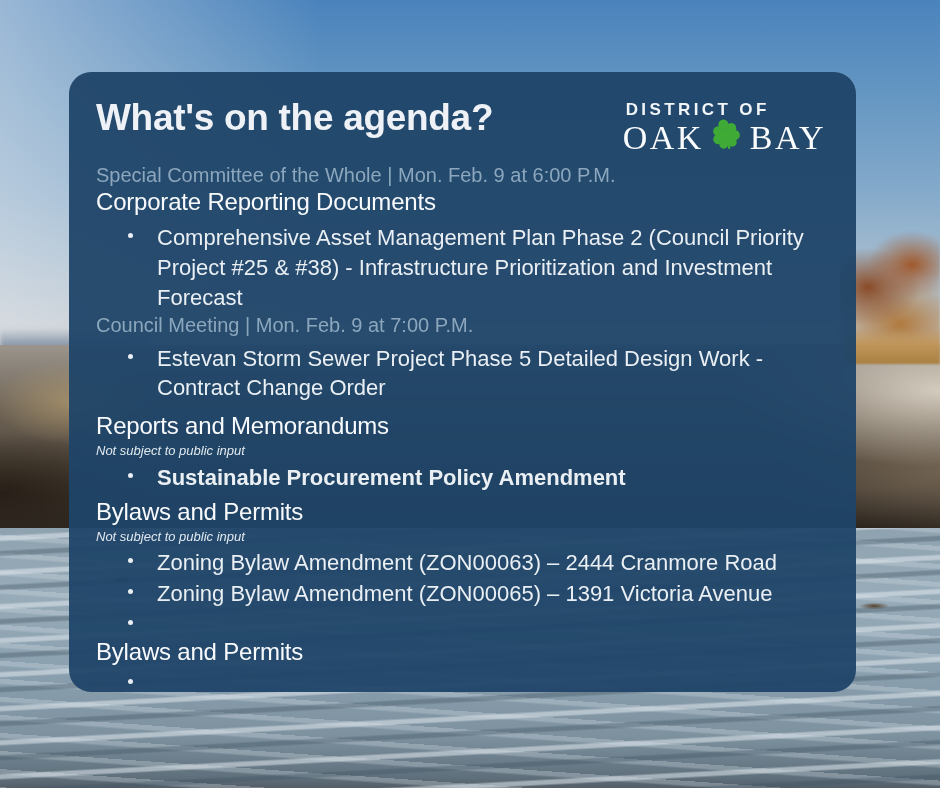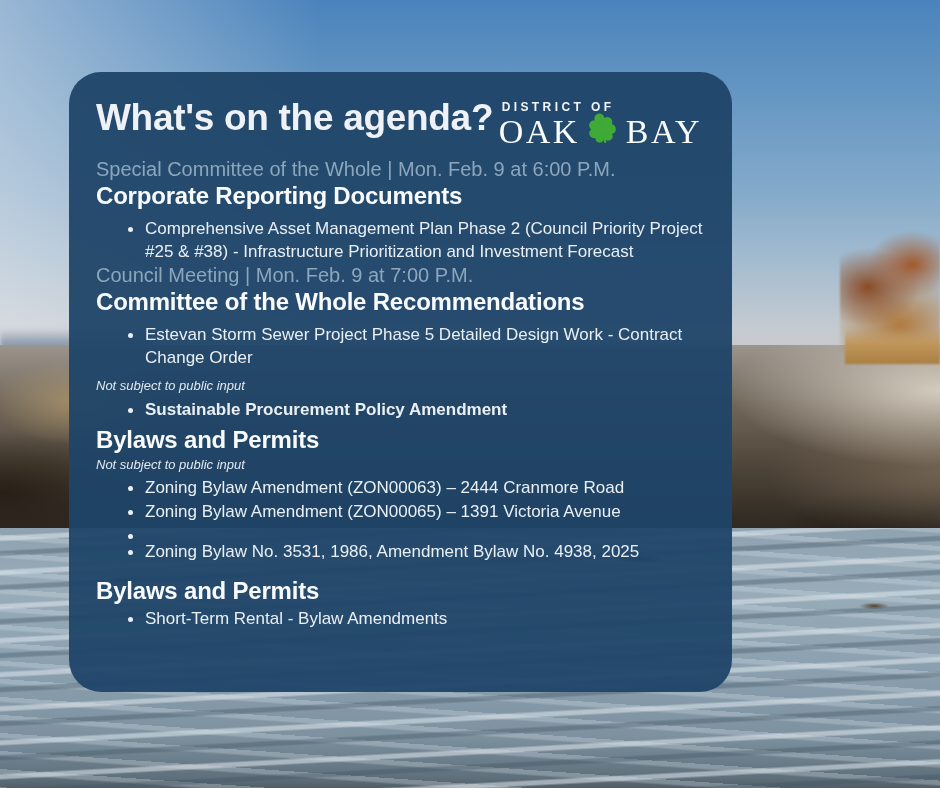--- a/index.html
+++ b/index.html
@@ -53,54 +53,54 @@
       radial-gradient(22px 5px at 93% 30%, #54402a, transparent 70%),
       radial-gradient(18px 4px at 13% 20%, #4a3826, transparent 70%),
       repeating-linear-gradient(177deg,
         rgba(0,0,0,0) 0 7px, rgba(224,232,238,.55) 9px 12px,
         rgba(0,0,0,0) 14px 22px, rgba(64,84,99,.38) 24px 27px, rgba(0,0,0,0) 29px 34px),
       repeating-linear-gradient(184deg, rgba(214,225,232,.30) 0 4px, rgba(0,0,0,0) 6px 18px),
       linear-gradient(to bottom,#8fa2b0 0%,#97abb8 25%,#8ba0af 55%,#7d919f 80%,#5f707c 96%,#525e68 100%);
   }
   
   .card{
-    position:absolute;left:69px;top:72px;width:663px;height:620px;
-    border-radius:32px;box-sizing:border-box;
+    position:absolute;left:69px;top:72px;width:787px;height:620px;
+    border-radius:22px;box-sizing:border-box;
     padding:24px 28px 16px 27px;
     color:#eef2f6;
   }
   .card-header{display:flex;justify-content:space-between;align-items:flex-start;}
   .page-title{
     font-size:37px;font-weight:bold;letter-spacing:-.3px;
     margin:2px 0 0 0;line-height:1.1;
   }
   .logo{display:flex;flex-direction:column;align-items:flex-start;margin:4px 2px 0 0;}
   .logo-top{
-    font-size:12px;letter-spacing:3.4px;font-weight:bold;
+    font-size:17px;letter-spacing:3.4px;font-weight:bold;
     color:#f2f5f8;margin:0 0 1px 3px;
   }
   .logo-main{
     font-family:"Liberation Serif",serif;font-size:34px;line-height:1;
     letter-spacing:2.5px;color:#fbfcfd;display:flex;align-items:center;gap:12px;
   }
   .leaf{width:38px;height:36px;margin:-6px -7px 0 -9px;transform:rotate(-14deg);}
   
   .meeting{
     font-size:20px;font-weight:normal;color:#8ca7bd;line-height:1.15;margin:0;
   }
   .heading{
-    font-size:24px;font-weight:bold;color:#f8fafc;line-height:1.16;margin:1px 0 0 0;letter-spacing:-.2px;
+    font-size:24px;font-weight:normal;color:#f8fafc;line-height:1.16;margin:1px 0 0 0;letter-spacing:-.2px;
   }
   .note{
     font-size:13px;font-style:italic;color:#e2e9ef;margin:3px 0 0 0;line-height:1.2;
   }
   ul.agenda-list{list-style:none;margin:7px 0 0 0;padding:0;}
   ul.agenda-list li{
     display:flex;align-items:flex-start;
-    font-size:17px;line-height:1.36;color:#eaeff4;margin:0 0 1px 0;
+    font-size:22px;line-height:1.36;color:#eaeff4;margin:0 0 1px 0;gap:12px;
   }
   .bullet-dot{
     flex:0 0 auto;width:5px;height:5px;border-radius:50%;
     background:#eaeff4;margin:10px 12px 0 32px;
   }
   .li-text{display:block;}
   .wrap-650{max-width:648px;}
   .mt-sec2{}
   .mt-sec3{margin-top:9px;}
   .mt-sec4{margin-top:5px;}
@@ -151,30 +151,30 @@
     <ul class="agenda-list">
       <li>
         <span class="bullet-dot"></span>
         <span class="li-text wrap-650">Comprehensive Asset Management Plan Phase 2 (Council Priority Project #25 &amp; #38) - Infrastructure Prioritization and Investment Forecast</span>
       </li>
     </ul>
   </section>
 
   <section class="mt-sec2">
     <p class="meeting">Council Meeting | Mon. Feb. 9 at 7:00 P.M.</p>
-    <h2 class="heading">Committee of the Whole Recommendations</h2>
     <ul class="agenda-list">
       <li>
         <span class="bullet-dot"></span>
         <span class="li-text">Estevan Storm Sewer Project Phase 5 Detailed Design Work - Contract Change Order</span>
       </li>
     </ul>
   </section>
 
   <section class="mt-sec3">
+    <h2 class="heading">Reports and Memorandums</h2>
     <p class="note">Not subject to public input</p>
     <ul class="agenda-list" style="margin-top:4px;font-weight:bold;">
       <li>
         <span class="bullet-dot"></span>
         <span class="li-text">Sustainable Procurement Policy Amendment</span>
       </li>
     </ul>
   </section>
 
   <section class="mt-sec4">
@@ -185,30 +185,25 @@
         <span class="bullet-dot"></span>
         <span class="li-text">Zoning Bylaw Amendment (ZON00063) – 2444 Cranmore Road</span>
       </li>
       <li>
         <span class="bullet-dot"></span>
         <span class="li-text">Zoning Bylaw Amendment (ZON00065) – 1391 Victoria Avenue</span>
       </li>
       <li>
         <span class="bullet-dot"></span>
       </li>
-      <li>
-        <span class="bullet-dot"></span>
-        <span class="li-text">Zoning Bylaw No. 3531, 1986, Amendment Bylaw No. 4938, 2025</span>
-      </li>
     </ul>
   </section>
 
   <section class="mt-sec5">
     <h2 class="heading">Bylaws and Permits</h2>
     <ul class="agenda-list" style="margin-top:3px;">
       <li>
         <span class="bullet-dot"></span>
-        <span class="li-text">Short-Term Rental - Bylaw Amendments</span>
       </li>
     </ul>
   </section>
 
 </div>
 
 </body></html>

